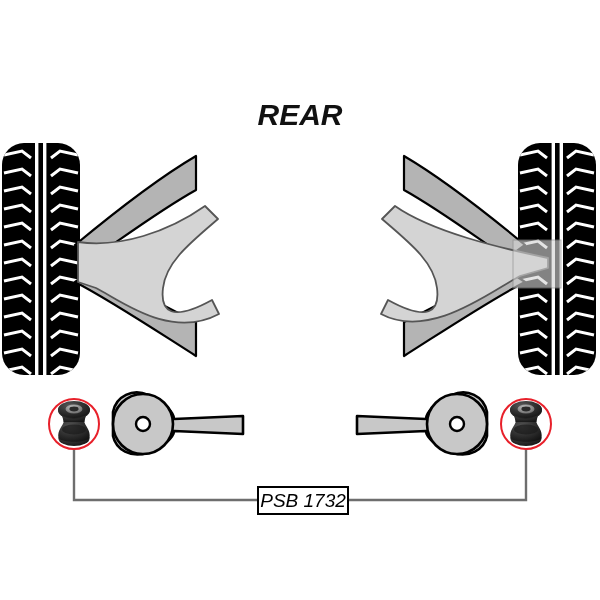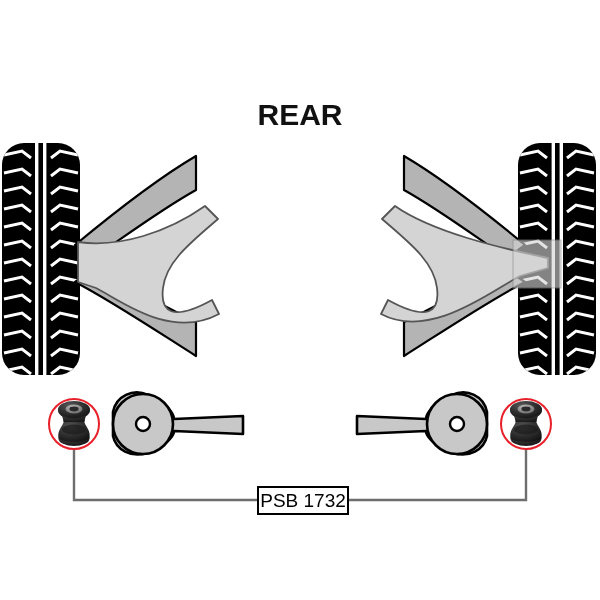--- a/index.html
+++ b/index.html
@@ -13,20 +13,21 @@
     font-family: "Liberation Sans", sans-serif;
     position: relative;
     overflow: hidden;
   }
   #diagram-root {
     position: absolute;
     left: 0;
     top: 0;
     width: 600px;
     height: 600px;
+    font-style: italic;
   }
   svg.scene {
     display: block;
     width: 600px;
     height: 600px;
   }
   .title-text {
     font-family: "Liberation Sans", sans-serif;
     font-size: 30px;
     font-weight: bold;

